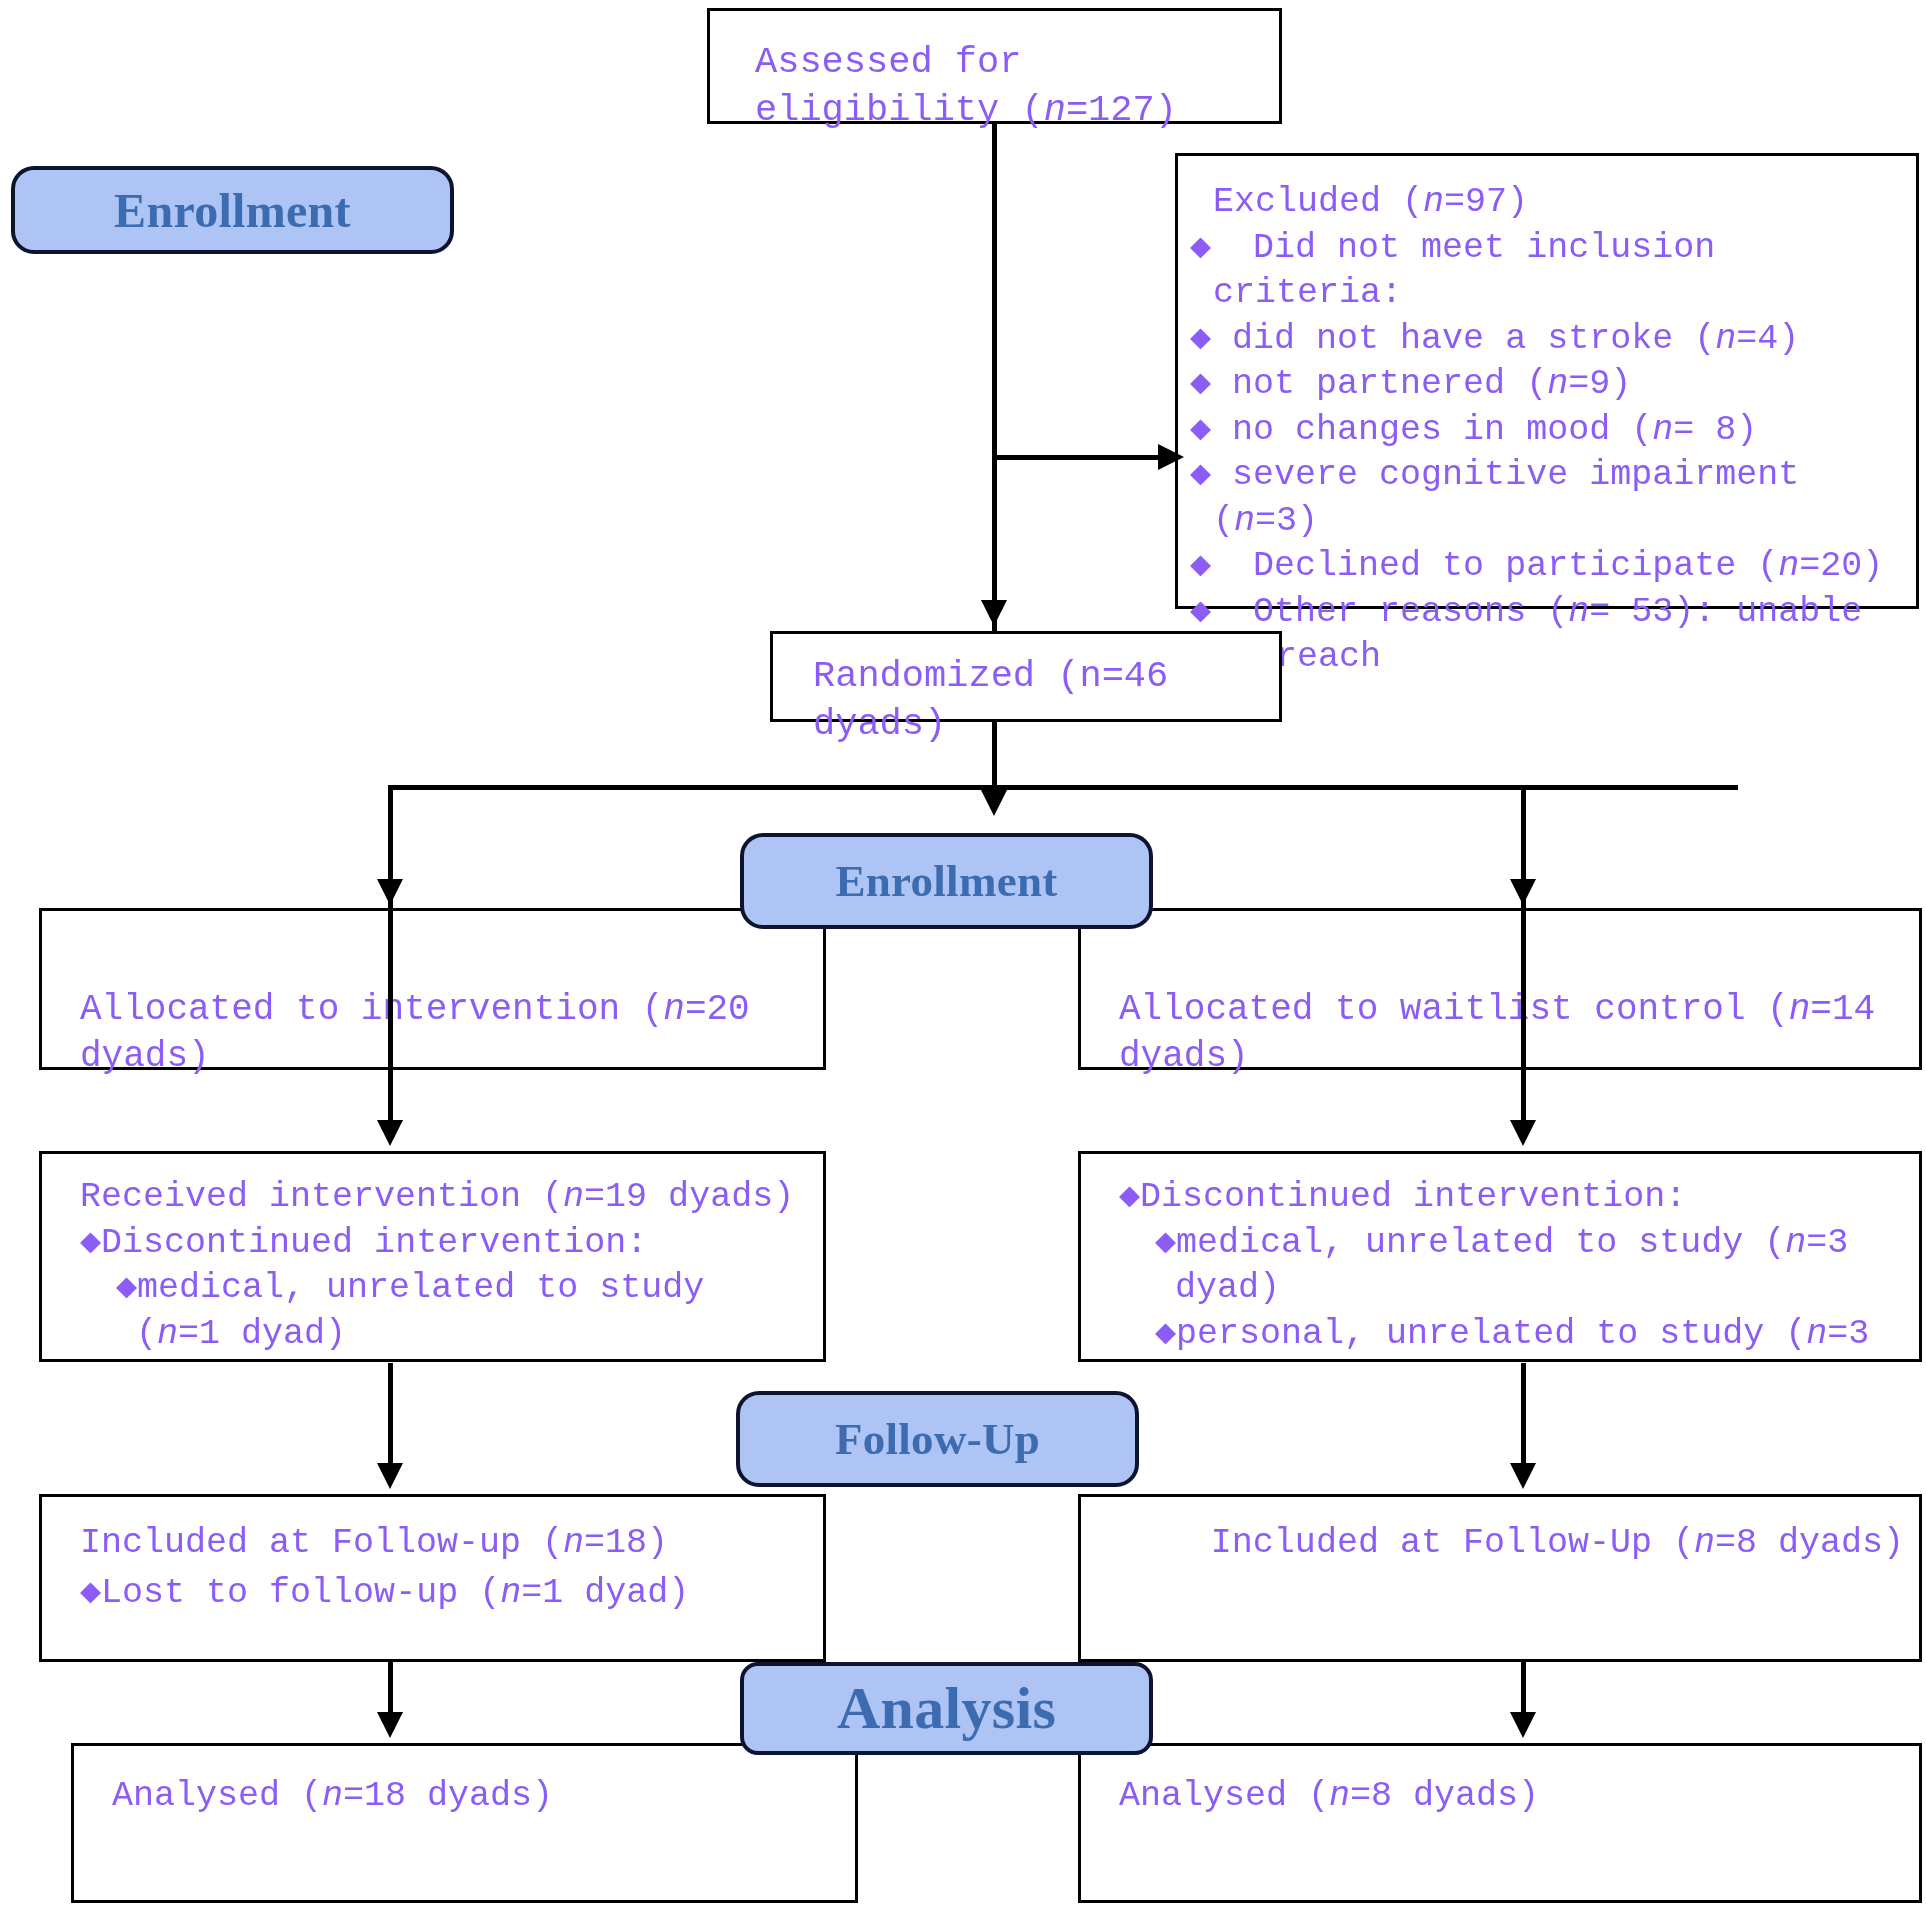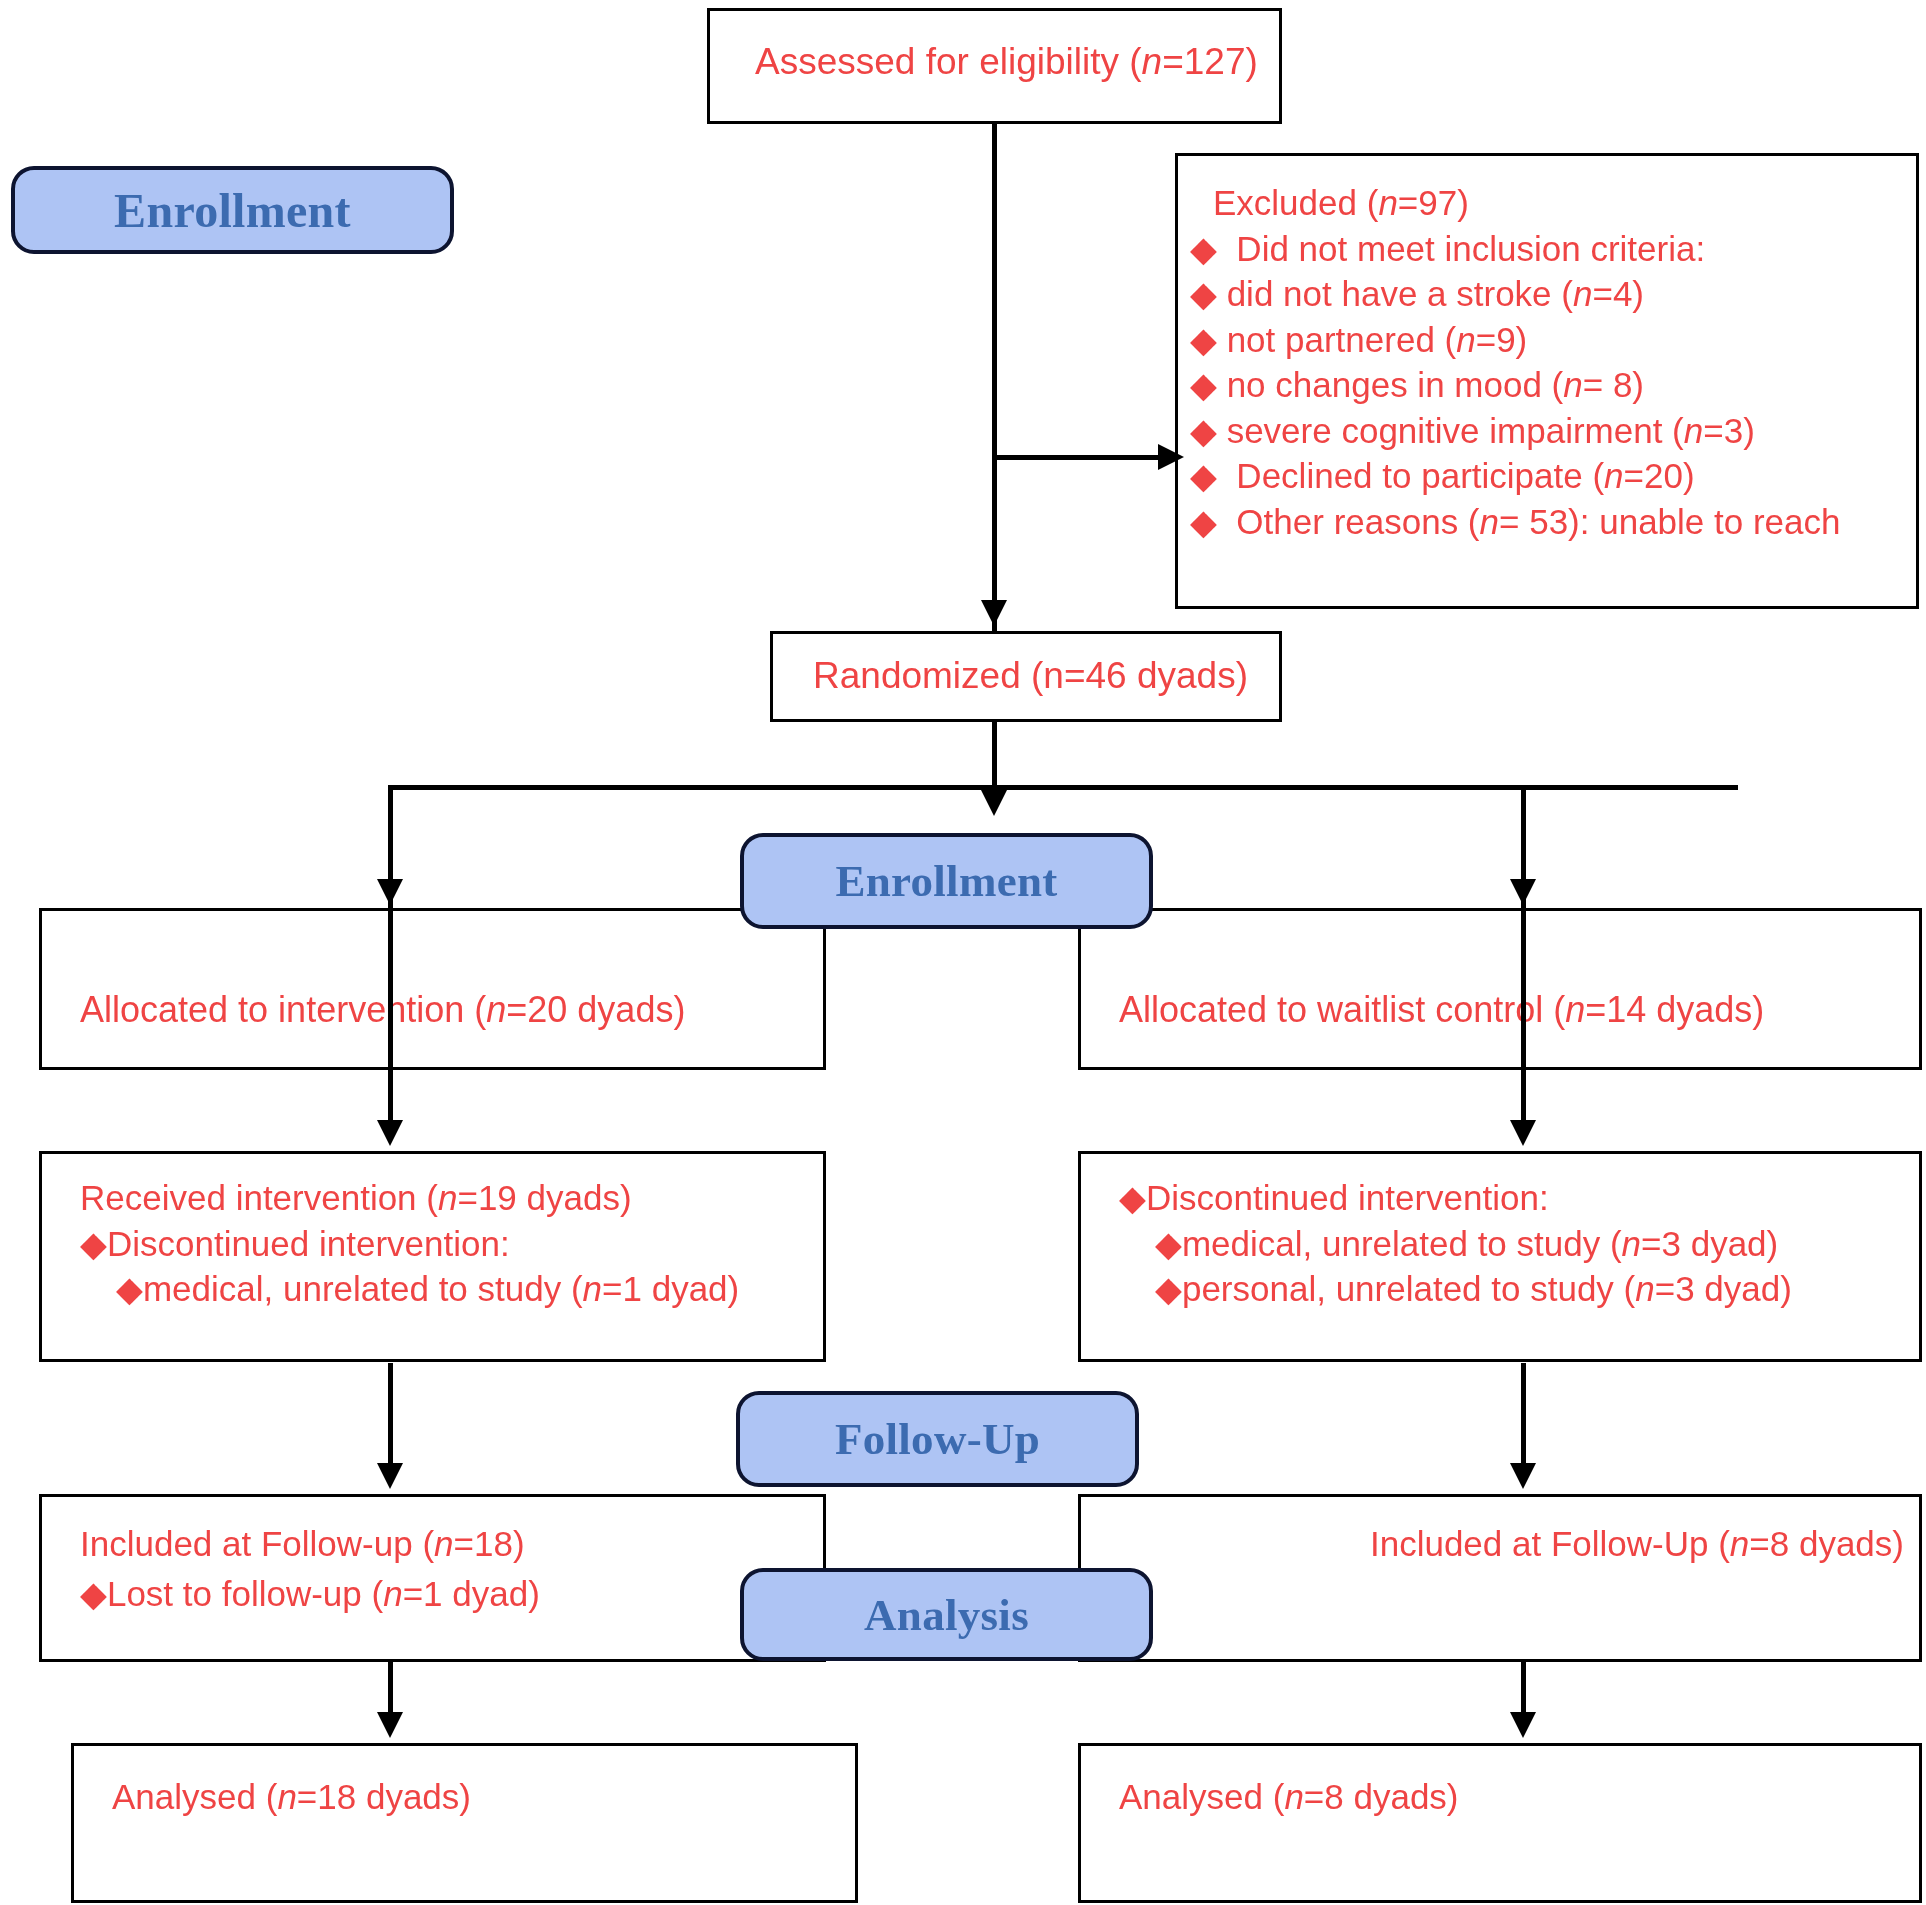--- a/index.html
+++ b/index.html
@@ -4,22 +4,22 @@
 <style>
   html,body{margin:0;padding:0;background:#ffffff;}
   body{font-family:"Liberation Serif","DejaVu Serif",serif;}
   #stage{position:relative;width:1926px;height:1905px;background:#fff;overflow:hidden;}
 
   .box{
     position:absolute;
     background:#ffffff;
     border:3px solid #000000;
     box-sizing:border-box;
-    font-family:Liberation Sans, sans-serif;
-    color:#ef4444;
+    font-family:Liberation Mono, monospace;
+    color:#8b5cf6;
     line-height:1.30;
   }
   .box .txt{padding:0;margin:0;}
 
   .badge{
     position:absolute;
     background:#aec4f4;
     border:4.5px solid #0d1430;
     border-radius:23px;
     box-sizing:border-box;
@@ -183,21 +183,21 @@
     <div class="txt l1">
       Included at Follow-Up (<i>n</i>=8 dyads)
     </div>
   </div>
 
   <div class="vline" style="left:388px;top:1662px;height:55px;"></div>
   <div class="arrowdown" style="left:377px;top:1712px;"></div>
   <div class="vline" style="left:1521px;top:1662px;height:55px;"></div>
   <div class="arrowdown" style="left:1510px;top:1712px;"></div>
 
-  <div class="badge" style="left:740px;top:1568px;width:413px;height:93px;font-size:45px;">
+  <div class="badge" style="left:740px;top:1662px;width:413px;height:93px;font-size:60px;border-radius:18px;">
     <span>Analysis</span>
   </div>
 
   <div class="box" style="left:39px;top:1743px;width:787px;height:160px;padding:28px 15px 8px 38px;font-size:35px;margin-left:32px;">
     <div class="txt">
       Analysed (<i>n</i>=18 dyads)
     </div>
   </div>
 
   <div class="box" style="left:1078px;top:1743px;width:844px;height:160px;padding:28px 15px 0 38px;font-size:35px;">

